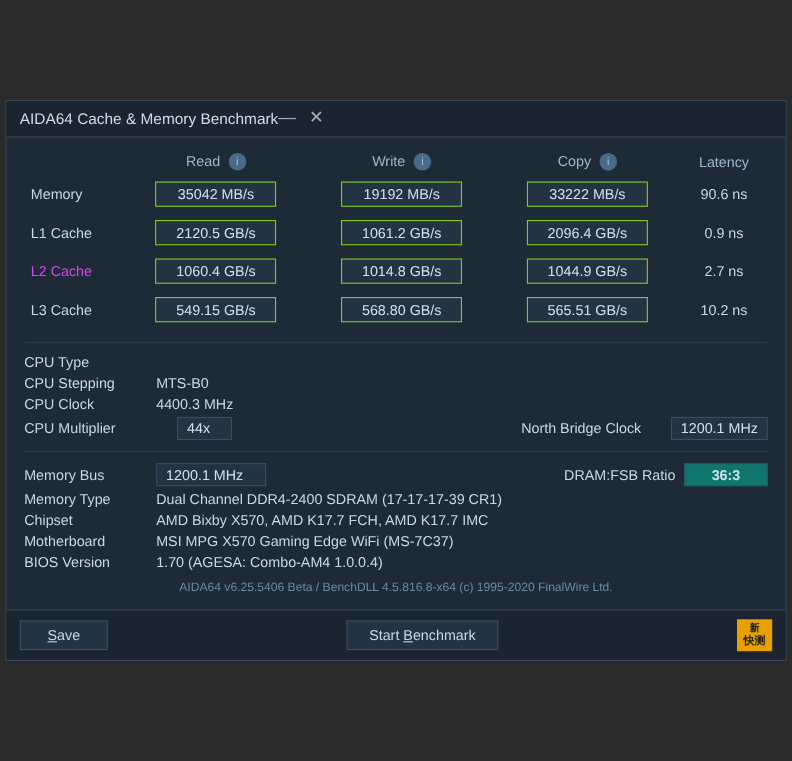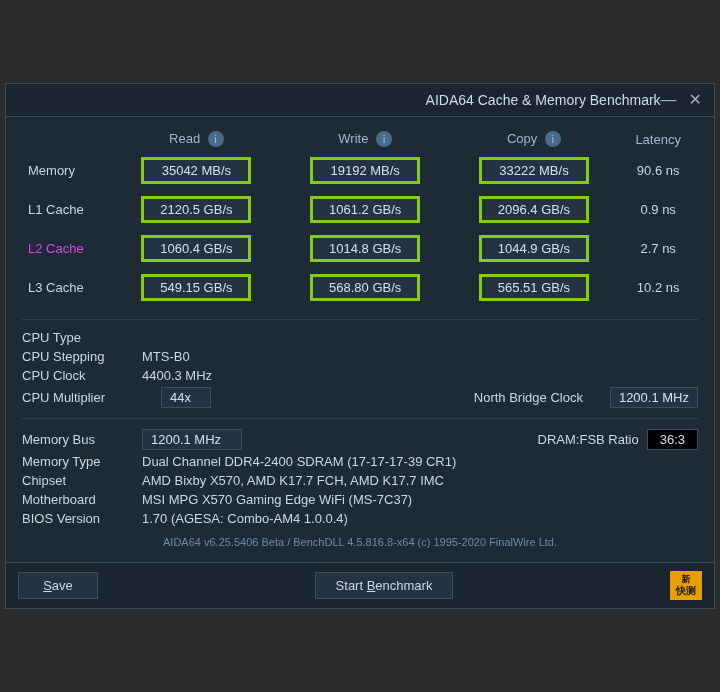--- a/index.html
+++ b/index.html
@@ -18,21 +18,21 @@
       background: #1e2a35;
       border: 1px solid #3a4a58;
       display: flex;
       flex-direction: column;
     }
     .title-bar {
       background: #1a2530;
       padding: 8px 12px;
       display: flex;
       align-items: center;
-      justify-content: flex-end;
+      justify-content: flex-start;
       border-bottom: 1px solid #3a4a58;
     }
     .title-bar-text {
       color: #d0dce8;
       font-size: 14px;
       font-weight: 500;
     }
     .title-bar-controls {
       display: flex;
       gap: 12px;
@@ -68,21 +68,21 @@
     }
     .benchmark-table td:first-child {
       color: #c8d8e8;
       width: 90px;
     }
     .value-cell {
       text-align: center;
     }
     .value-box {
       background: #243342;
-      border: 3px solid #84cc16;
+      border: 1px solid #84cc16;
       padding: 3px 8px;
       display: inline-block;
       min-width: 110px;
       text-align: center;
       color: #d0e0ee;
     }
     .latency-cell {
       text-align: center;
       color: #c8d8e8;
     }
@@ -156,26 +156,27 @@
     .mem-bus-val {
       background: #243342;
       border: 1px solid #3a4e62;
       padding: 2px 8px;
       display: inline-block;
       color: #d0e0ee;
       min-width: 100px;
     }
     .dram-fsb-label { color: #c8d8e8; margin-left: auto; }
     .dram-fsb-val {
-      background: #000000;
-      border: 1px solid #3a4e62;
-      padding: 2px 12px;
+      background: #0f766e;
+      border: 1px solid #3a4e62;
+      padding: 2px 24px;
       display: inline-block;
       color: #d0e0ee;
       margin-left: 8px;
+      font-weight: bold;
     }
     .footer-text {
       text-align: center;
       color: #6a8aaa;
       font-size: 11px;
       padding: 8px 0 4px;
     }
     
     .bottom-bar {
       background: #1a2530;

